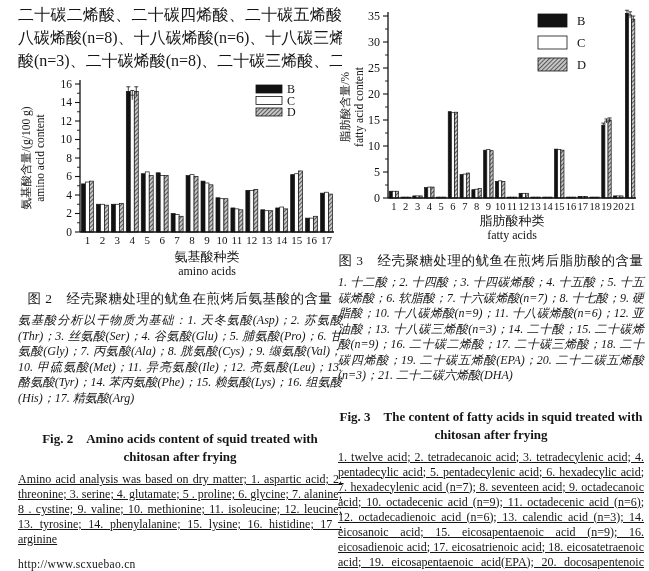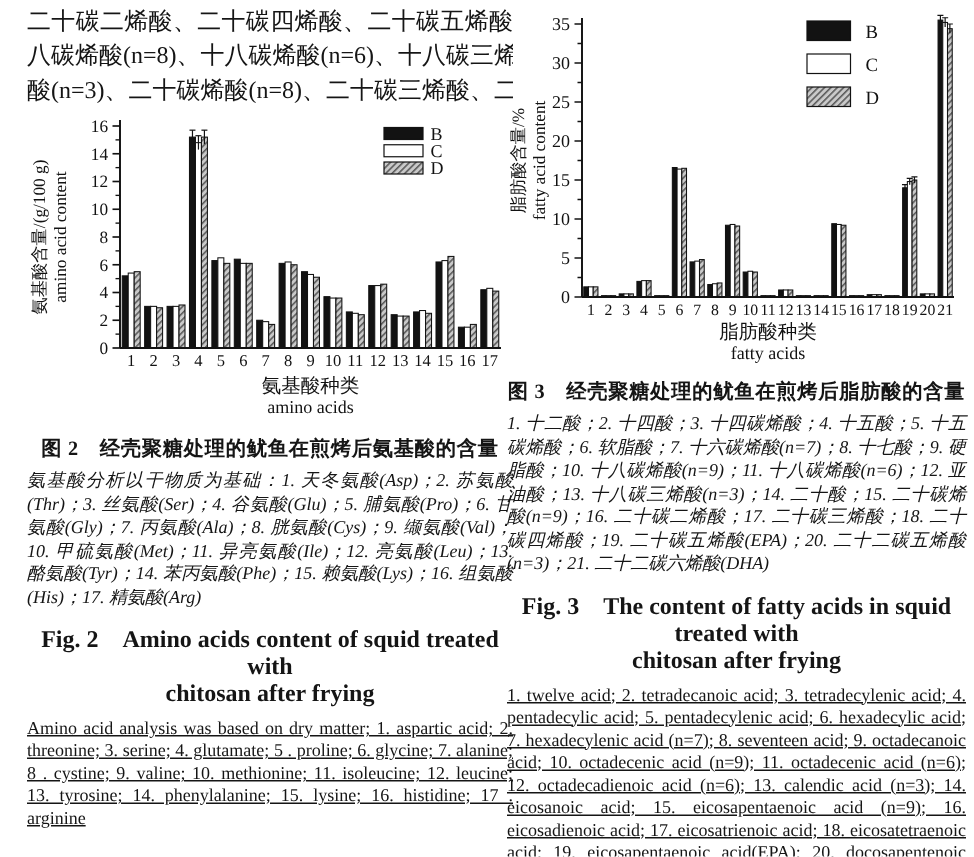--- a/index.html
+++ b/index.html
@@ -7,25 +7,25 @@
     width:649px;height:571px;position:relative;overflow:hidden;
     background:#ffffff;color:#151515;
     font-family:"Liberation Serif","DejaVu Serif",serif;
   }
   .col{position:absolute;top:0;}
   .col-left{left:18px;width:324px;}
   .col-right{left:338px;width:306px;}
   .intro{margin-top:3px;font-size:16px;line-height:23px;}
   .intro-line{text-align:justify;text-align-last:justify;white-space:nowrap;overflow:hidden;}
   .chart-wrap{margin-top:2px;}
-  .cap-cn{font-weight:bold;font-size:13.5px;text-align:center;letter-spacing:0.5px;}
+  .cap-cn{font-weight:normal;font-size:13.5px;text-align:center;letter-spacing:0.5px;}
   .cap-cn.f2{margin-top:12px;}
   .cap-cn.f3{margin-top:7px;}
   .notes-cn{font-size:12px;line-height:15.5px;text-align:justify;margin-top:5px;font-style:italic;}
-  .cap-en{font-weight:bold;font-size:16px;line-height:18px;text-align:center;margin-top:12px;}
+  .cap-en{font-weight:bold;font-size:13px;line-height:18px;text-align:center;margin-top:24px;}
   .notes-en{font-size:12px;line-height:15px;text-align:justify;margin-top:6px;text-decoration:underline;}
   .footer-url{font-size:11.5px;margin-top:11px;letter-spacing:0.3px;}
   svg{display:block;}
 </style>
 </head>
 <body>
 
 <div class="col col-left">
   <div class="intro">
     <div class="intro-line">二十碳二烯酸、二十碳四烯酸、二十碳五烯酸</div>
@@ -154,20 +154,21 @@
         <text x="269" y="38" dy="0.36em" font-size="12" font-family="&quot;Liberation Serif&quot;,&quot;DejaVu Serif&quot;,serif" fill="#121212">D</text>
       </svg>
   </div>
   <div class="cap-cn f2">图 2　经壳聚糖处理的鱿鱼在煎烤后氨基酸的含量</div>
   <div class="notes-cn">氨基酸分析以干物质为基础：1. 天冬氨酸(Asp)；2. 苏氨酸(Thr)；3. 丝氨酸(Ser)；4. 谷氨酸(Glu)；5. 脯氨酸(Pro)；6. 甘氨酸(Gly)；7. 丙氨酸(Ala)；8. 胱氨酸(Cys)；9. 缬氨酸(Val)；10. 甲硫氨酸(Met)；11. 异亮氨酸(Ile)；12. 亮氨酸(Leu)；13. 酪氨酸(Tyr)；14. 苯丙氨酸(Phe)；15. 赖氨酸(Lys)；16. 组氨酸(His)；17. 精氨酸(Arg)</div>
   <div class="cap-en">
     <div>Fig. 2　Amino acids content of squid treated with</div>
     <div>chitosan after frying</div>
   </div>
   <div class="notes-en">Amino acid analysis was based on dry matter; 1. aspartic acid; 2. threonine; 3. serine; 4. glutamate; 5 . proline; 6. glycine; 7. alanine; 8 . cystine; 9. valine; 10. methionine; 11. isoleucine; 12. leucine; 13. tyrosine; 14. phenylalanine; 15. lysine; 16. histidine; 17 . arginine</div>
+  <div class="footer-url">http://www.scxuebao.cn</div>
 </div>
 
 <div class="col col-right">
   <div class="chart-wrap">
     <svg id="fig3-chart" width="306" height="243" viewBox="0 0 306 243">
         <defs>
           <pattern id="hatchB" width="3" height="3" patternUnits="userSpaceOnUse" patternTransform="rotate(45)">
             <rect width="3" height="3" fill="#c9c9c9"></rect>
             <line x1="0.5" y1="0" x2="0.5" y2="3" stroke="#5a5a5a" stroke-width="1.1"></line>
           </pattern>

